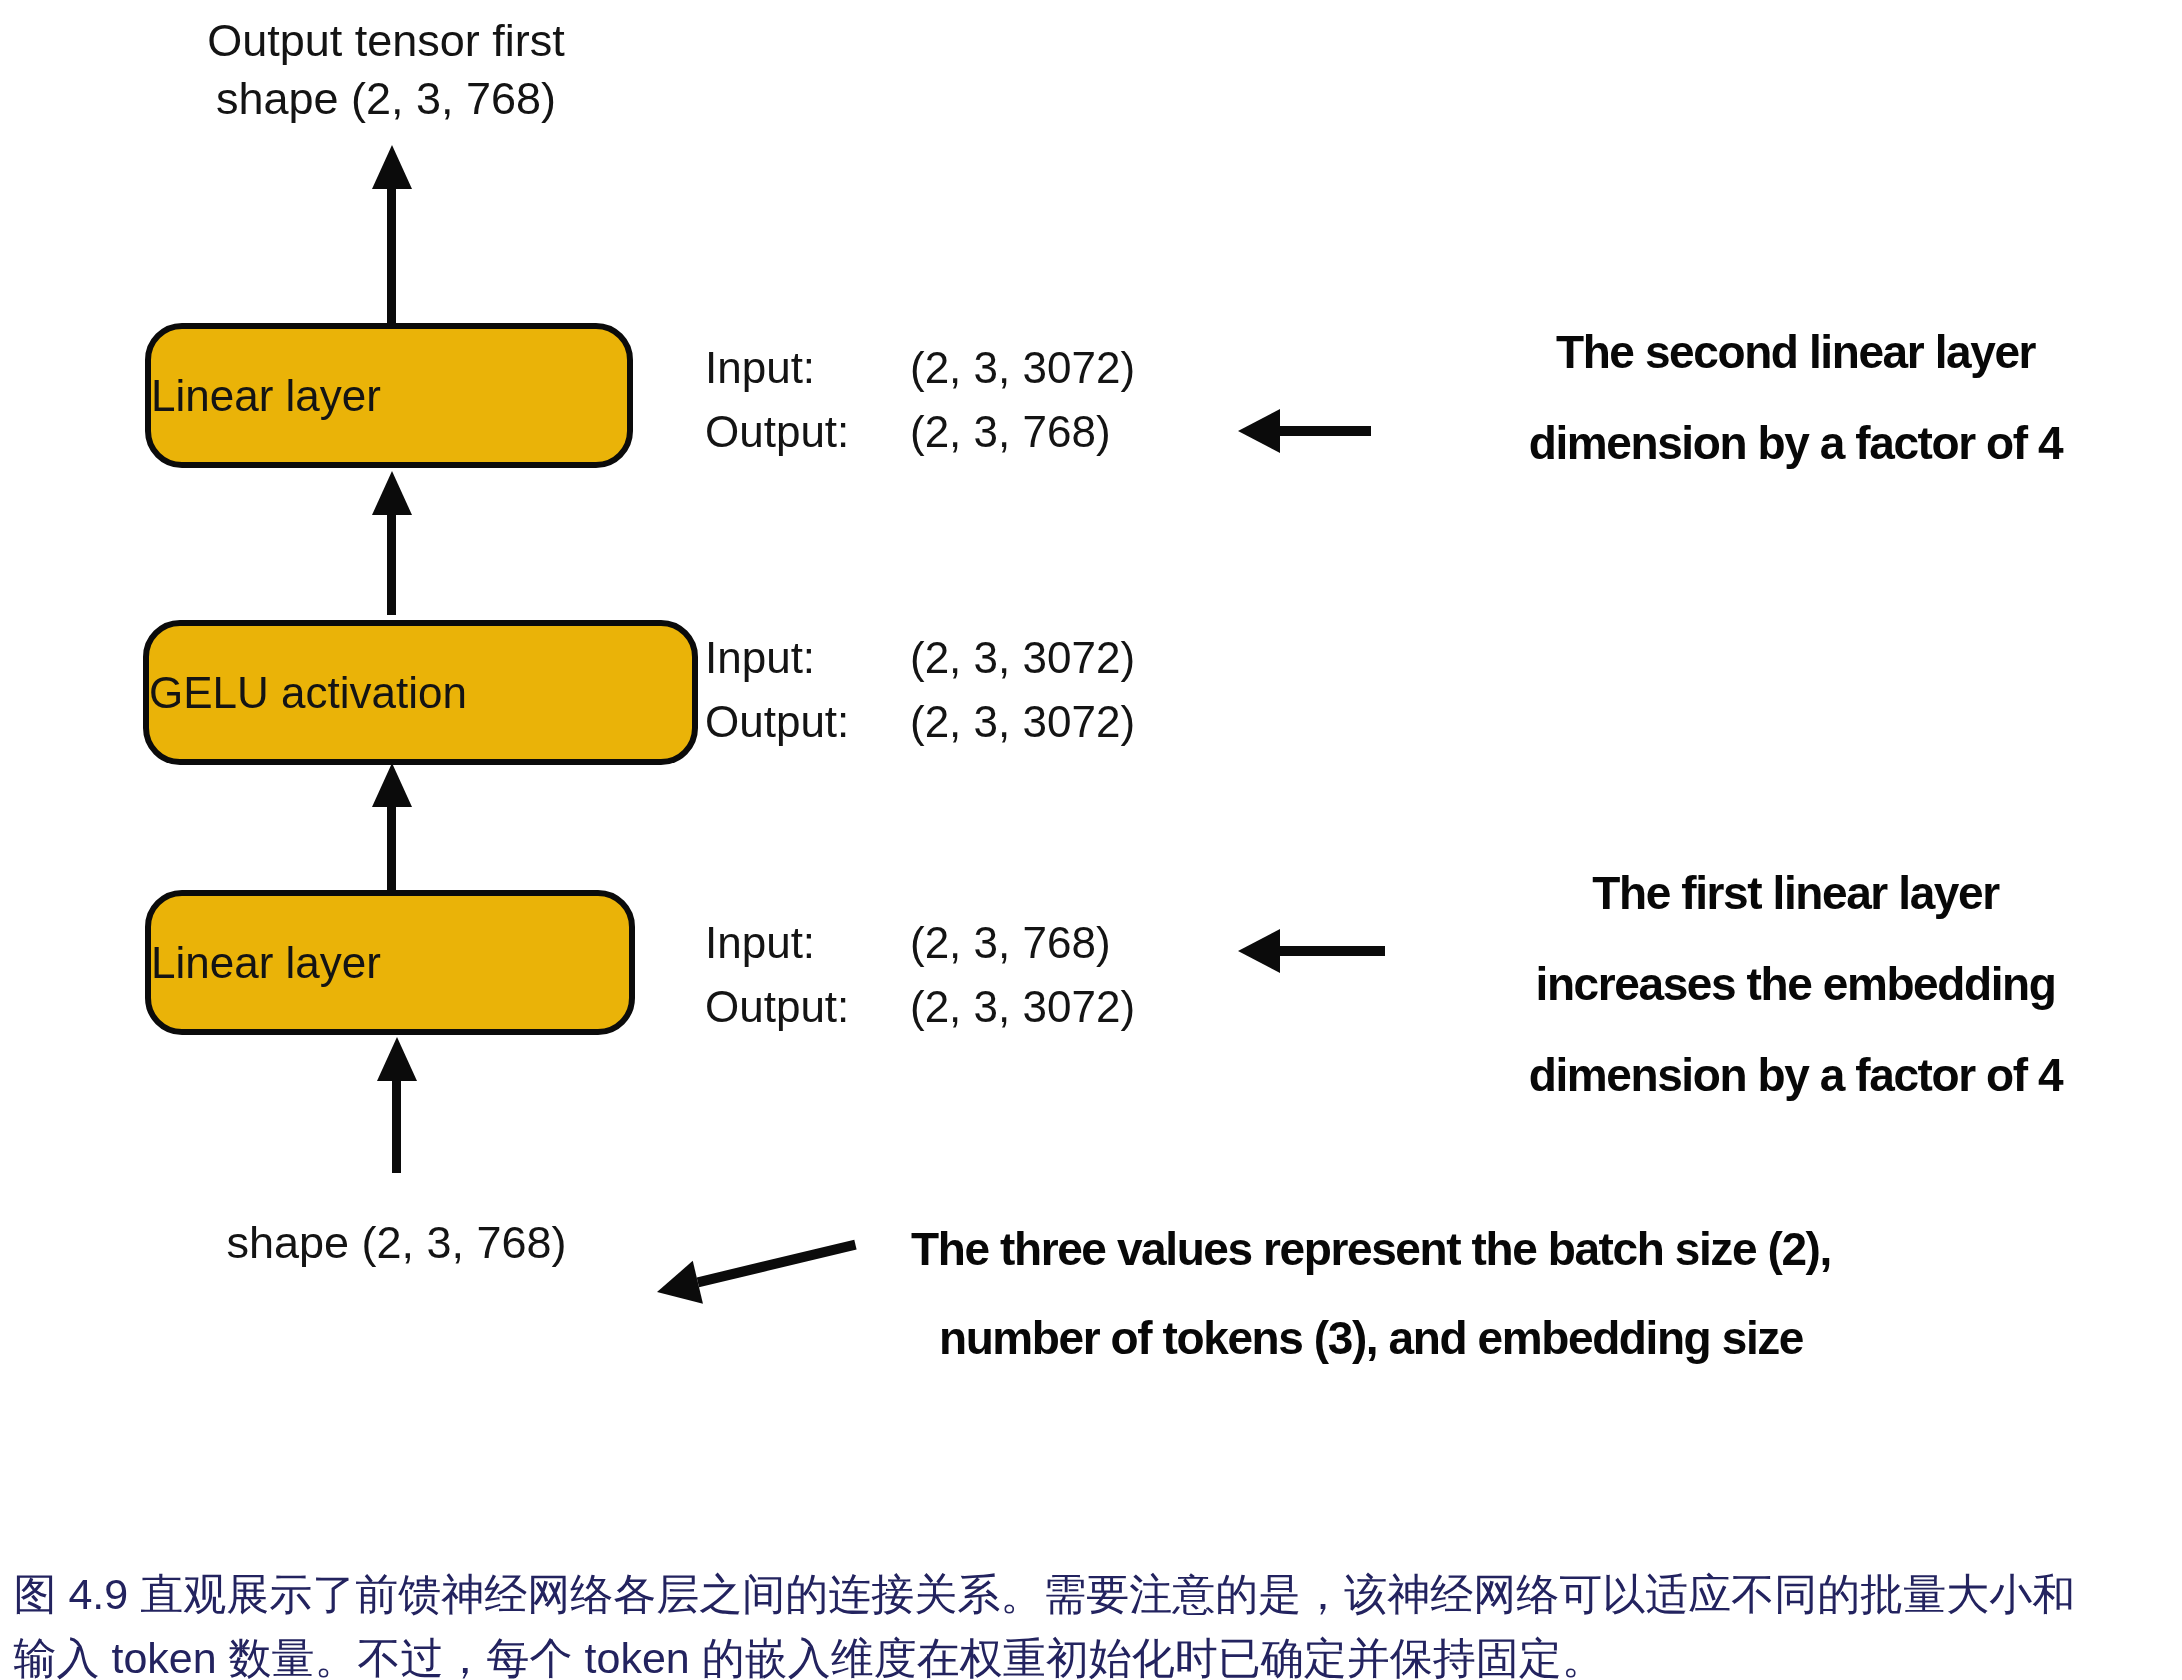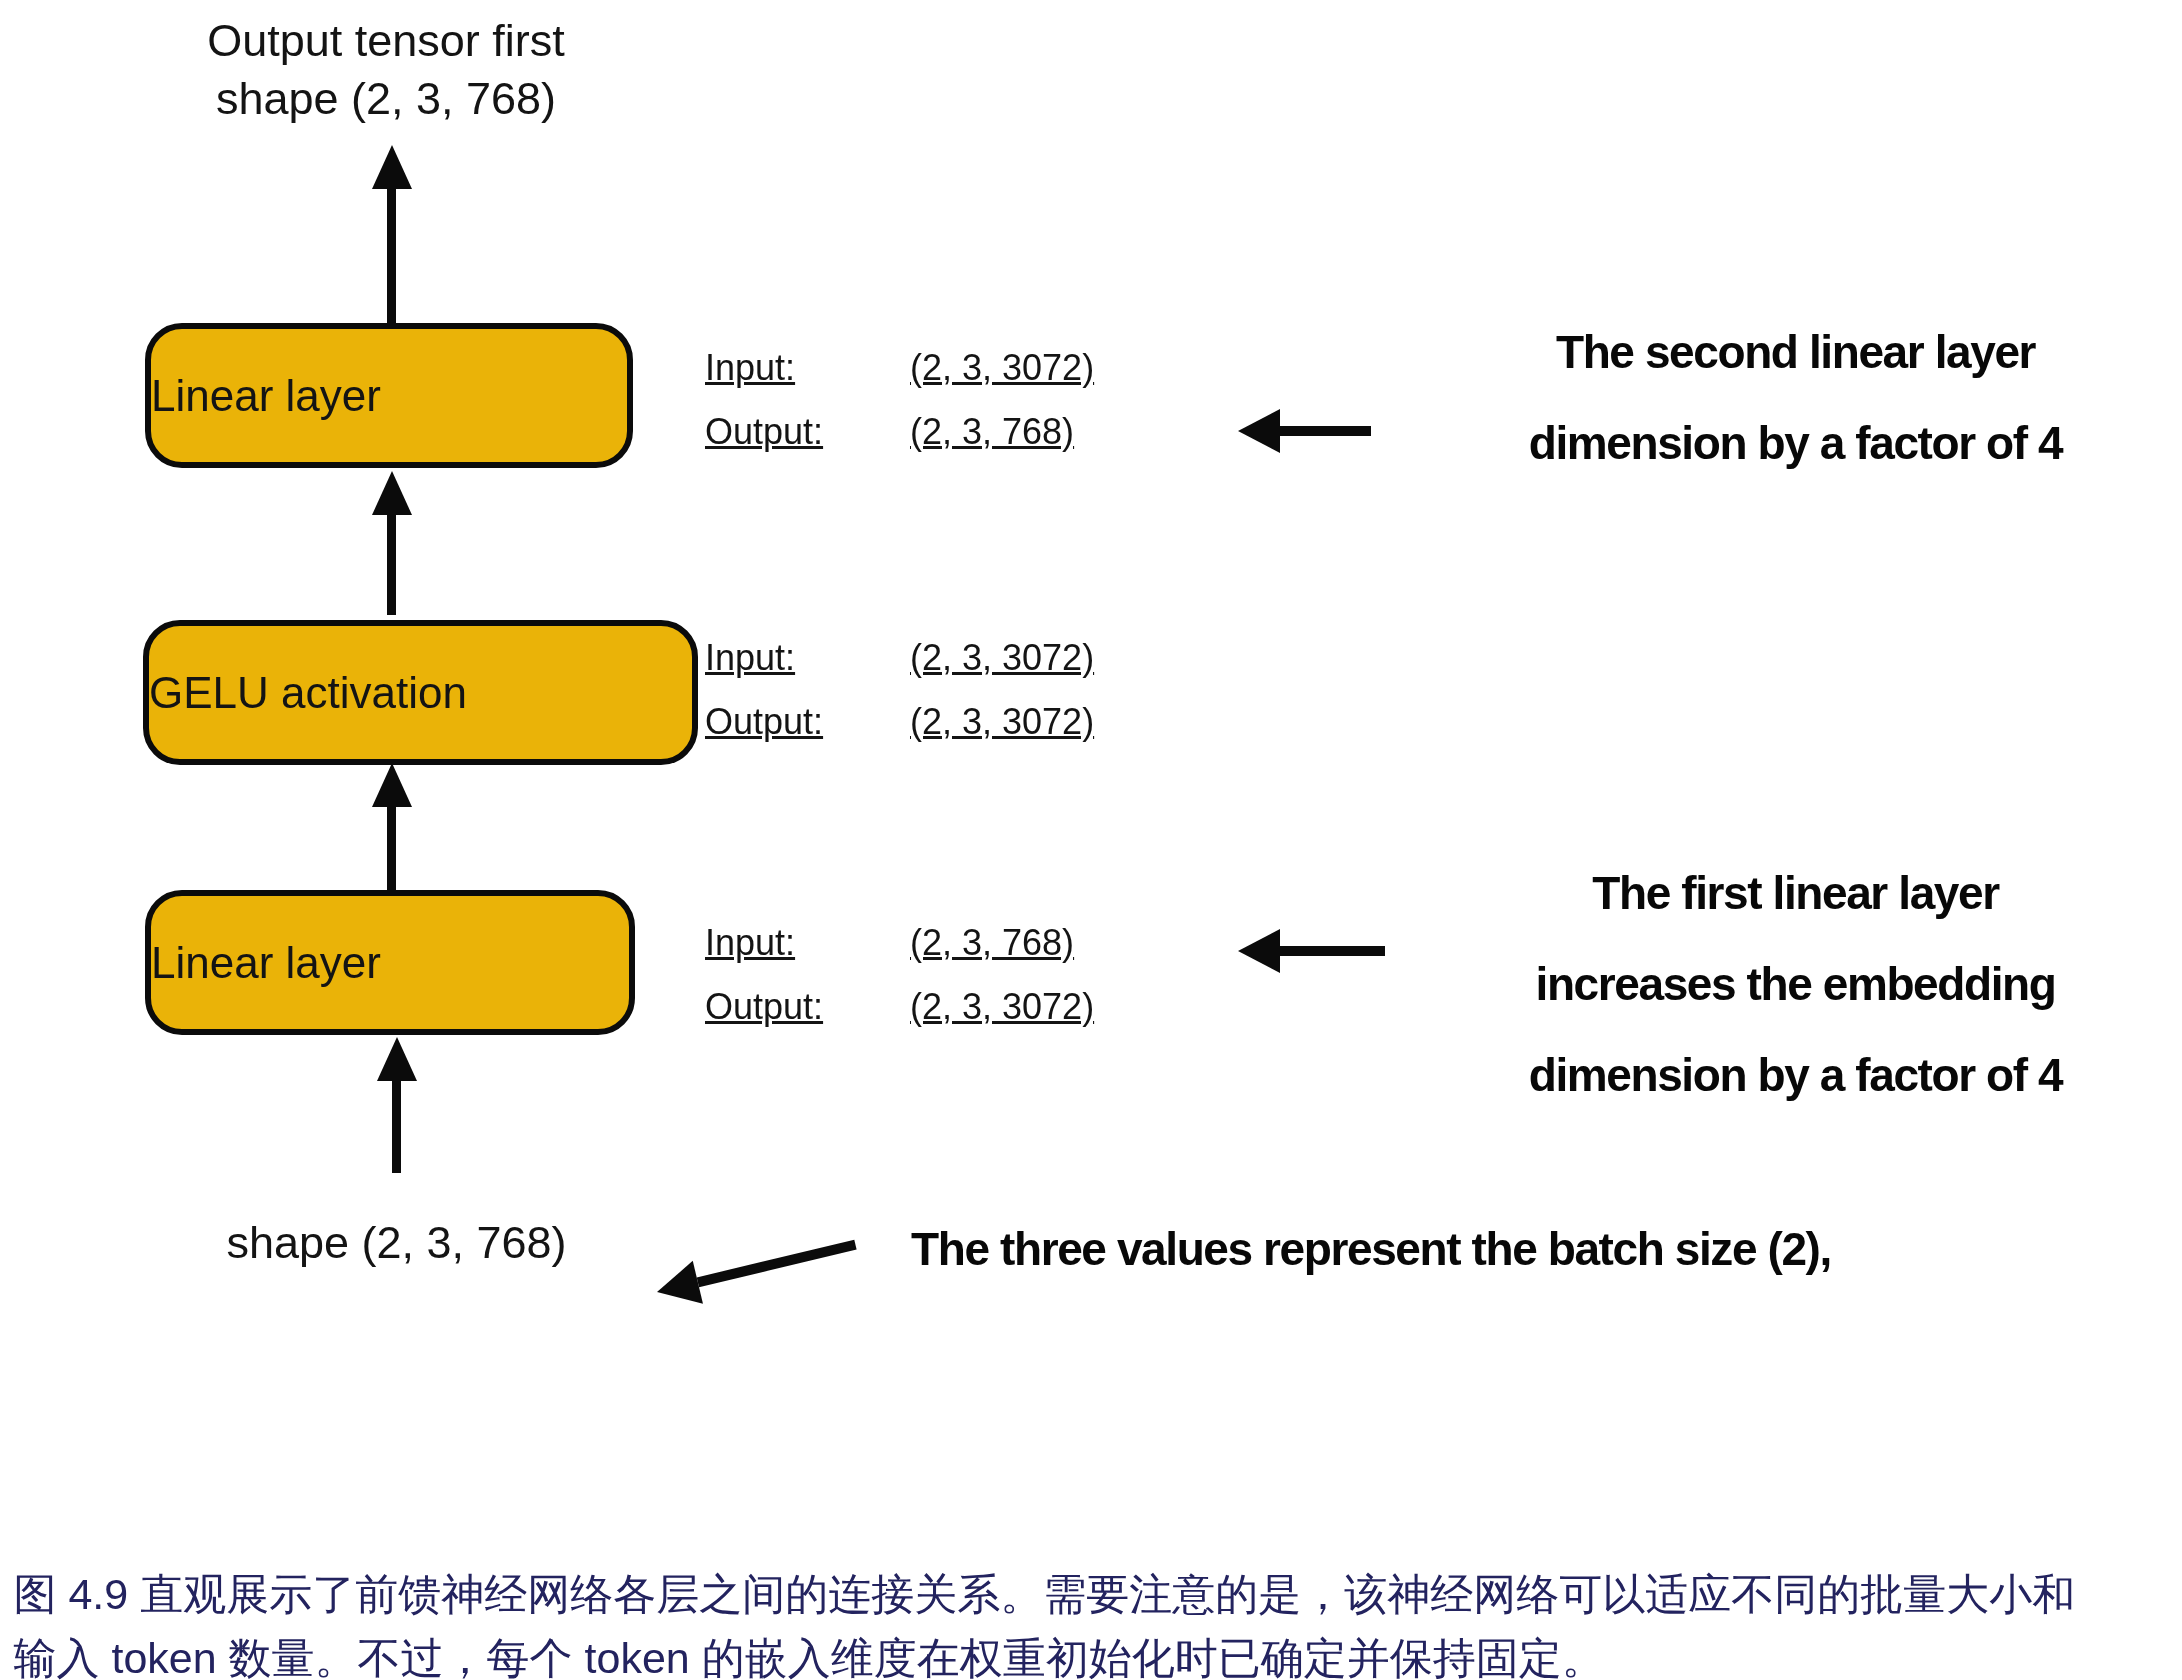--- a/index.html
+++ b/index.html
@@ -11,21 +11,21 @@
   .center{text-align:center;}
   
   .lbl{font-size:45px;line-height:58px;color:#141414;}
   
   .node{
     position:absolute;background:#eab308;border:6.8px solid #0b0b0b;border-radius:37px;
     display:flex;align-items:center;justify-content:flex-start;
     font-size:44px;color:#141414;box-sizing:border-box;
   }
   
-  .io{position:absolute;font-size:36px;line-height:64px;color:#141414;text-decoration:underline;}
+  .io{position:absolute;font-size:44px;line-height:64px;color:#141414;}
   .io-row{display:flex;}
   .io-label{width:205px;}
   
   .varrow{position:absolute;width:41px;}
   .vhead{width:0;height:0;margin:0 auto;
     border-left:20px solid transparent;border-right:20px solid transparent;
     border-bottom:44px solid #0b0b0b;}
   .vshaft{width:8.7px;margin:0 auto;background:#0b0b0b;}
   
   .harrow{position:absolute;display:flex;align-items:center;height:44px;}
@@ -127,20 +127,21 @@
     <div>The second linear layer</div>
     <div>dimension by a factor of 4</div>
   </div>
   <div class="note" style="left:1414px;top:848px;width:763px;">
     <div>The first linear layer</div>
     <div>increases the embedding</div>
     <div>dimension by a factor of 4</div>
   </div>
   <div class="note" style="left:840px;top:1205px;width:1062px;line-height:89px;">
     <div>The three values represent the batch size (2),</div>
+    <div>number of tokens (3), and embedding size</div>
   </div>
 
   <div class="lbl center abs" style="left:126px;top:1212px;width:541px;line-height:62px;">
     <div>shape (2, 3, 768)</div>
   </div>
 
   <div class="caption" style="left: 13.5px; top: 1562px; width: 2163px; color: rgb(35, 35, 95);">
     <div>图 4.9 直观展示了前馈神经网络各层之间的连接关系。需要注意的是，该神经网络可以适应不同的批量大小和</div>
     <div>输入 token 数量。不过，每个 token 的嵌入维度在权重初始化时已确定并保持固定。</div>
   </div>

